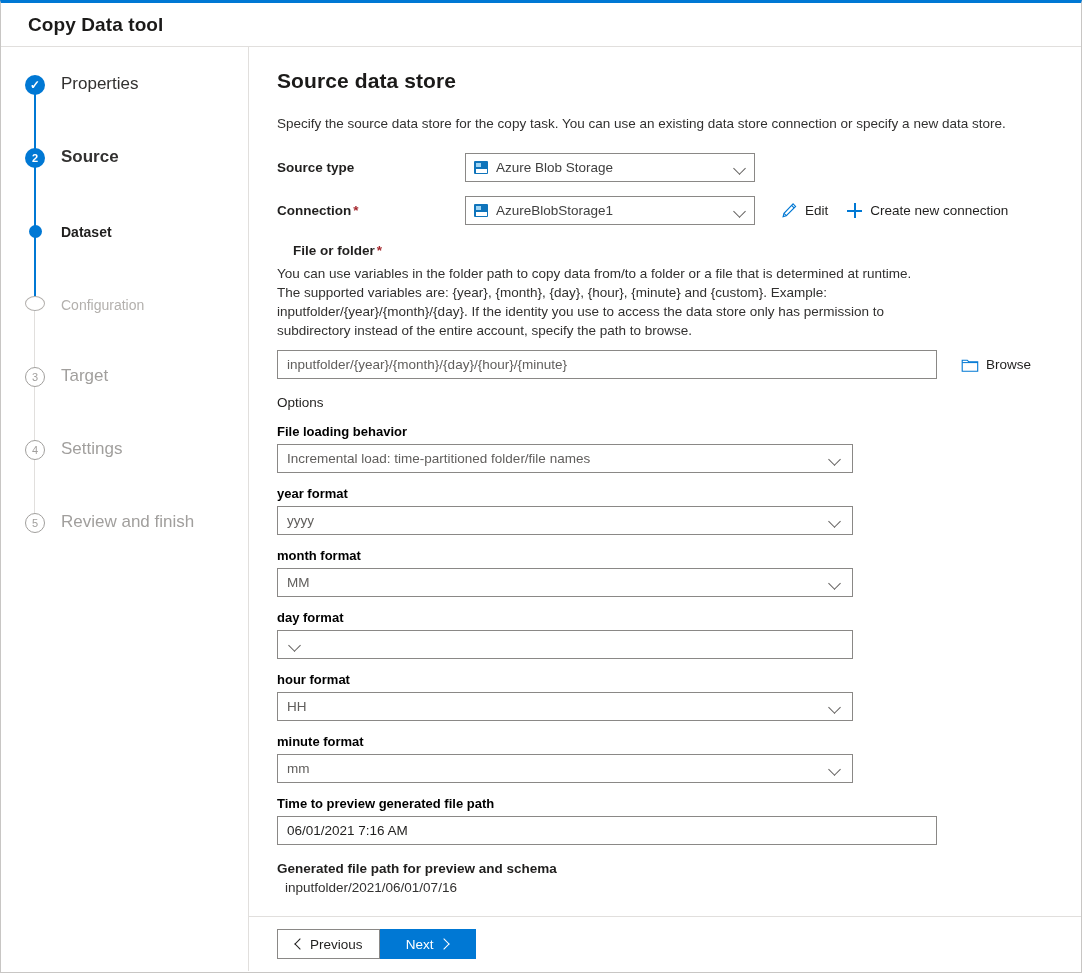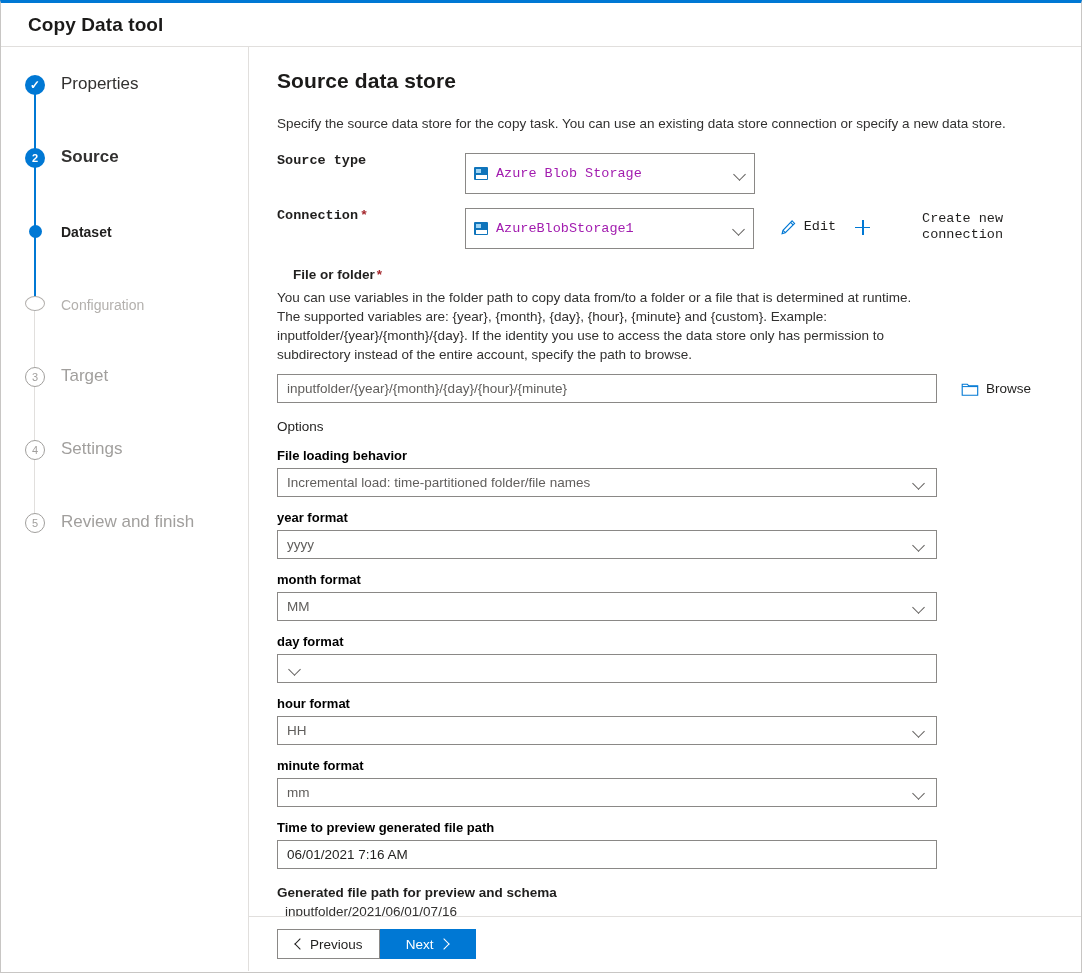--- a/index.html
+++ b/index.html
@@ -164,44 +164,43 @@
   }
   .subtitle {
     font-size: 13.5px;
     color: #323130;
     margin: 0 0 20px 0;
     line-height: 18px;
   }
 
   .field-row {
     display: flex;
-    align-items: flex-start;
+    align-items: center;
     margin-bottom: 14px;
-    font-family: Liberation Mono, monospace;
   }
   .field-label {
     width: 188px;
     flex: 0 0 188px;
     font-size: 13.5px;
     font-weight: 600;
     color: #201f1e;
   }
   .req { color: #a4262c; font-weight: 600; margin-left: 2px; }
 
   
   .combo {
     width: 290px;
-    height: 41px;
+    height: 29px;
     border: 1px solid #8a8886;
     background: #fff;
     display: flex;
     align-items: center;
     padding: 0 6px 0 8px;
     font-size: 13.5px;
-    color: #a21caf;
+    color: #404040;
     position: relative;
   }
   .combo .ctext { flex: 1 1 auto; margin-left: 8px; white-space: nowrap; overflow: hidden; }
   .chev {
     width: 16px; height: 16px;
     flex: 0 0 16px;
     position: relative;
   }
   .chev::before {
     content: "";
@@ -313,21 +312,21 @@
 
   .form-block { margin-bottom: 13px; }
   .form-block > .blk-label {
     display: block;
     font-size: 13px;
     font-weight: 600;
     color: #000000;
     margin-bottom: 5px;
   }
   .wide-combo {
-    width: 660px;
+    width: 576px;
     height: 29px;
     border: 1px solid #8a8886;
     background: #fff;
     display: flex;
     align-items: center;
     padding: 0 9px;
     font-size: 13.5px;
     color: #605e5c;
   }
   .wide-combo .ctext { flex: 1 1 auto; }

